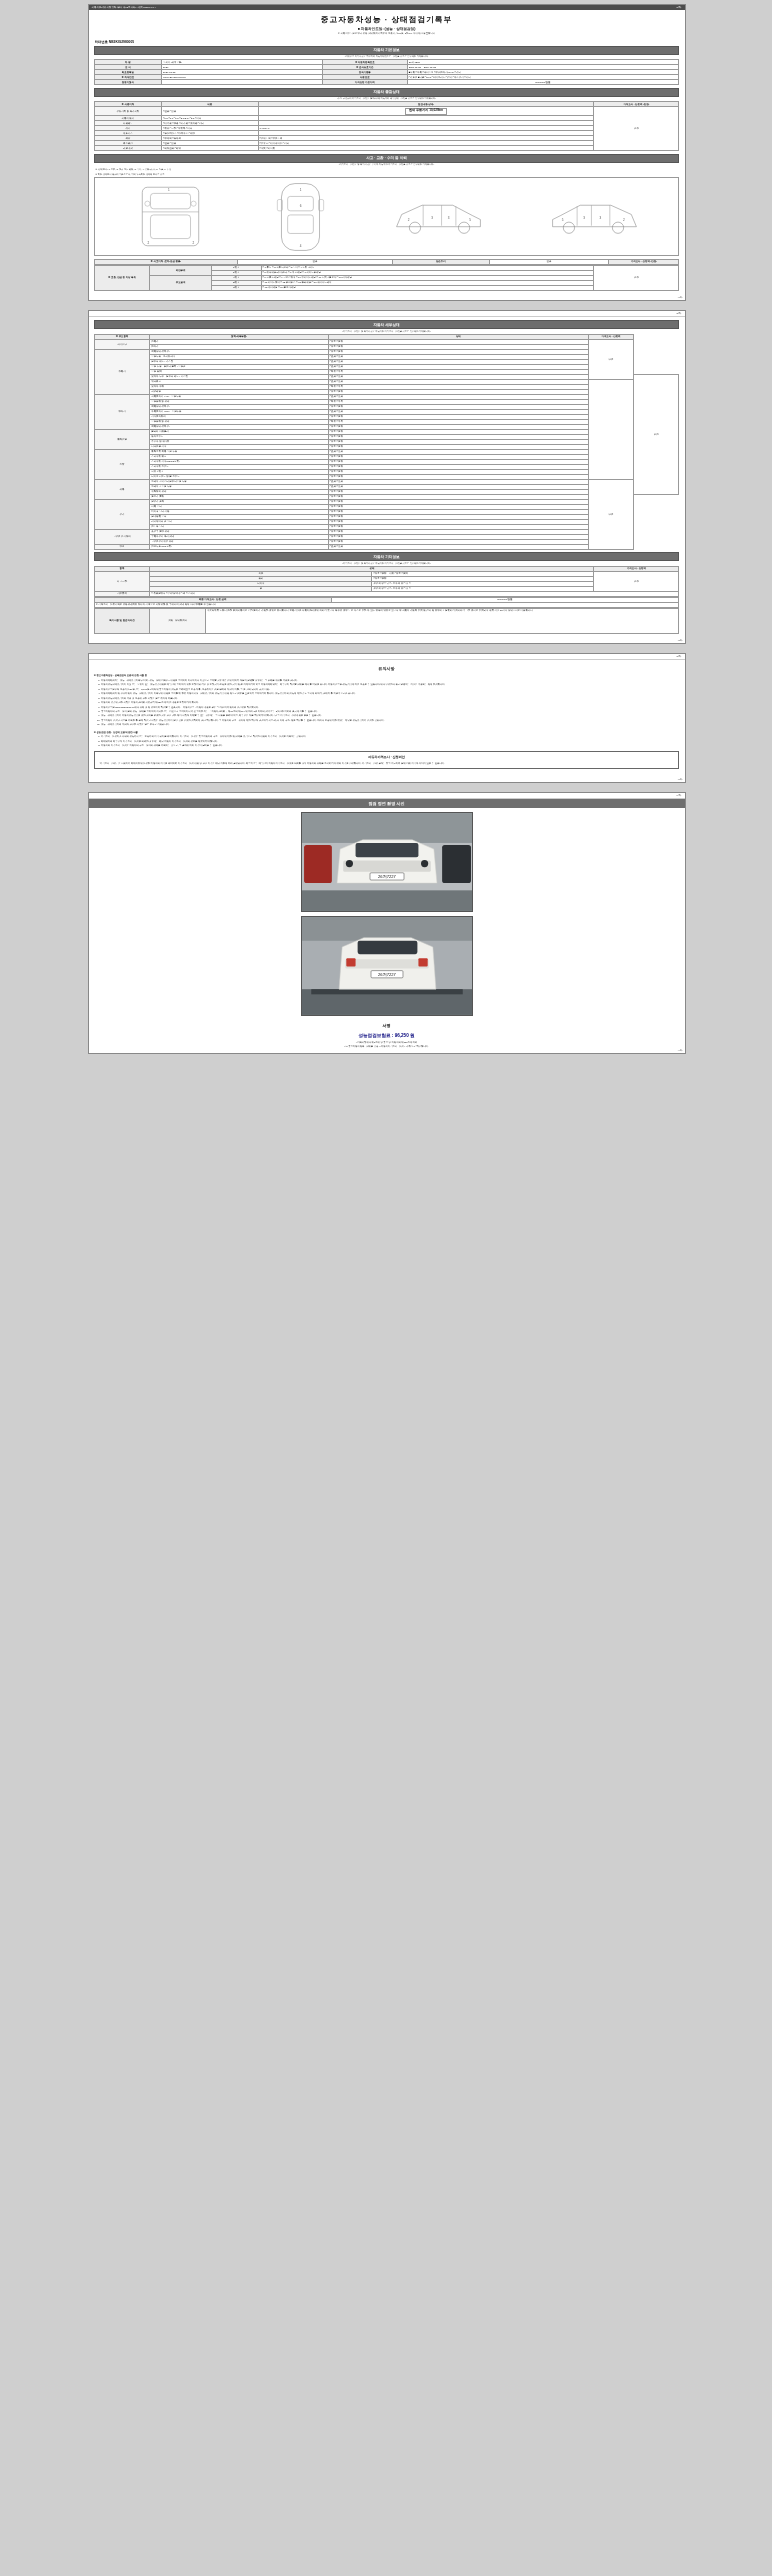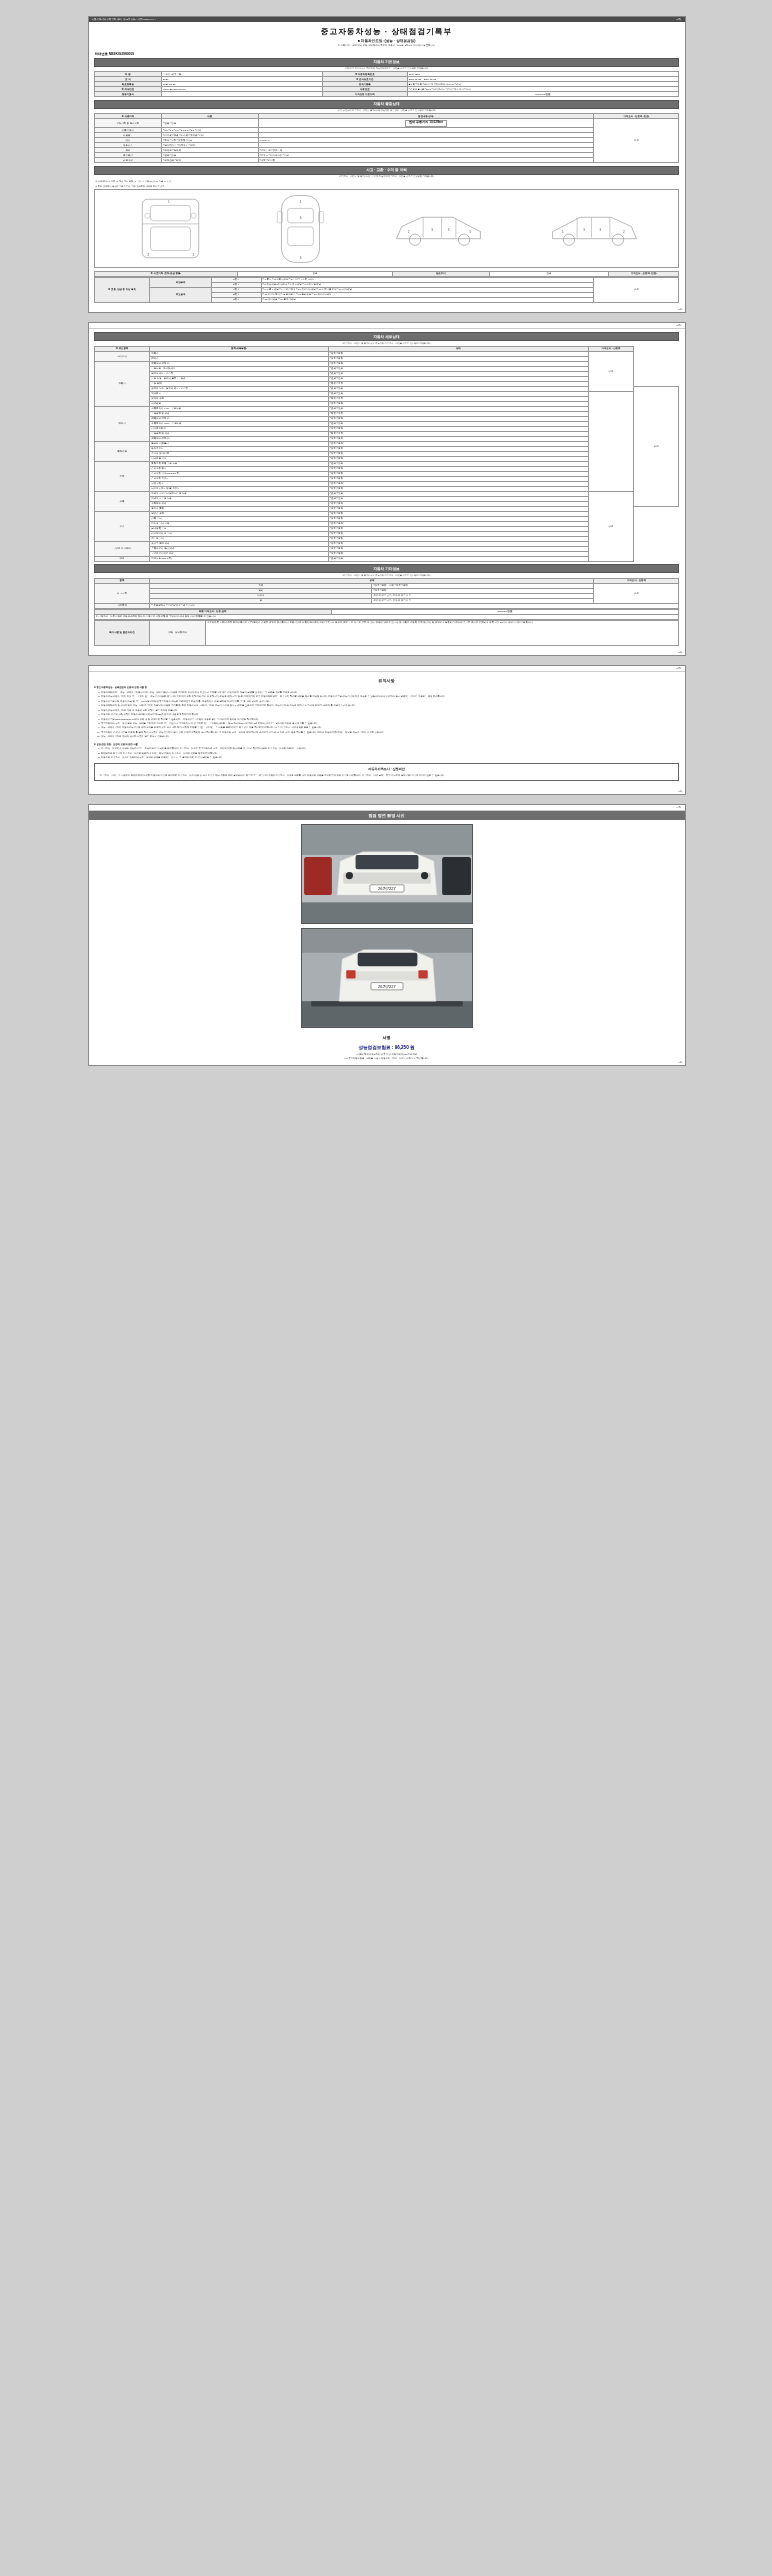--- a/index.html
+++ b/index.html
@@ -1,17 +1,17 @@
 <!DOCTYPE html>
 <html style="font-size:8.2px"><head>
 <meta charset="utf-8">
 <style>
   html,body{margin:0;padding:0;background:#cfcfcf;}
   body{font-family:"Liberation Sans","DejaVu Sans",sans-serif;font-size:2.6px;color:#111;}
-  .page{width:773px;min-height:2576px;position:relative;background:#cfcfcf;padding:16px;box-sizing:border-box;}
+  .page{width:773px;min-height:2576px;position:relative;background:#cfcfcf;padding:4px;box-sizing:border-box;}
   .sheet{width:598px;margin:0 auto 9.3px auto;background:#fff;border:0.5px solid #888;box-sizing:border-box;position:relative;}
   .tiny{font-size:2.3px;}
   .ttl-bar{background:#4c4c4c;color:#fff;font-size:2.4px;padding:1px 3.1px;display:flex;justify-content:space-between;}
   .doc-title{text-align:center;font-size:7.7px;font-weight:bold;letter-spacing:1px;padding:5.2px 0 1px 0;}
   .doc-sub{text-align:center;font-size:3.6px;font-weight:bold;padding:0.5px 0;}
   .doc-sub2{text-align:center;font-size:2.4px;padding:0.5px 0 1px 0;color:#333;}
   .sheet-pad{padding:3.1px 5.2px 5.2px 5.2px;}
   .vin-line{font-size:3.3px;font-weight:bold;padding:1px 0 2.1px 1px;}
   table.g{border-collapse:collapse;width:100%;table-layout:fixed;}
   table.g td,table.g th{border:0.5px solid #999;padding:0.5px 1px;font-size:2.4px;vertical-align:middle;line-height:1.25;}

